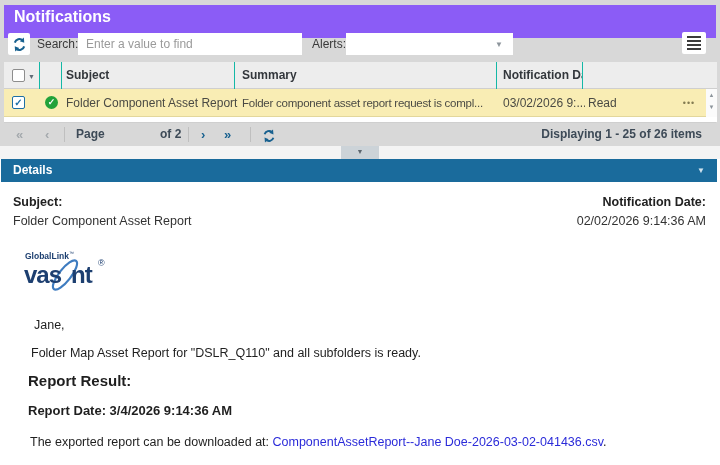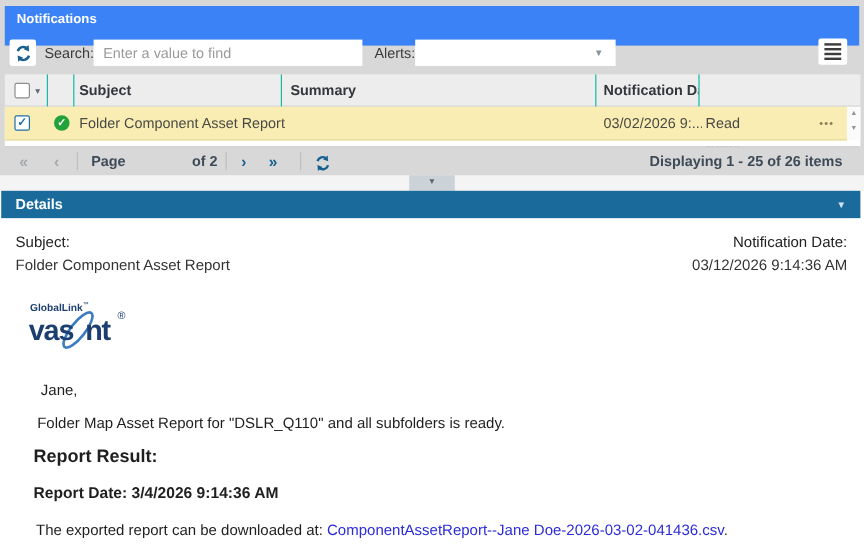--- a/index.html
+++ b/index.html
@@ -2,22 +2,22 @@
 <html><head>
 <meta charset="utf-8">
 <style>
   html,body{margin:0;padding:0;}
   body{font-family:"Liberation Sans", sans-serif; background:#fff;}
   .screen{position:relative;width:720px;height:465px;overflow:hidden;background:#fff;}
   .abs{position:absolute;}
 
   
   .top-frame{left:0;top:0;width:720px;height:158px;background:#d8d8d8;}
-  .panel-header{left:4px;top:5px;width:712px;height:33px;background:#3b82f6;color:#fff;
-    font-size:11px;font-weight:bold;line-height:23px;padding-left:10px;box-sizing:border-box;}
+  .panel-header{left:4px;top:5px;width:712px;height:33px;background:#8b5cf6;color:#fff;
+    font-size:16px;font-weight:bold;line-height:23px;padding-left:10px;box-sizing:border-box;}
 
   
   .tool-btn{background:#fff;border-radius:2px;display:flex;align-items:center;justify-content:center;cursor:pointer;}
   .refresh-btn{left:8px;top:33px;width:22px;height:22px;}
   .lbl{font-size:12px;color:#3a3a3a;line-height:22px;}
   .search-lbl{left:37px;top:33px;}
   .search-input{left:78px;top:33px;width:224px;height:22px;border:none;background:#fff;
     font-family:"Liberation Sans",sans-serif;font-size:12px;color:#333;padding:0 8px;box-sizing:border-box;outline:none;}
   .search-input::placeholder{color:#9a9a9a;}
   .alerts-lbl{left:312px;top:33px;}
@@ -70,21 +70,21 @@
   
   .splitter{left:0;top:146px;width:720px;height:13px;background:#f4f4f4;}
   .split-handle{position:absolute;left:341px;top:0;width:38px;height:13px;background:#ccd3d8;text-align:center;
     font-size:7px;line-height:12px;color:#5c666e;cursor:pointer;}
 
   
   .details-header{left:1px;top:159px;width:716px;height:23px;background:#1a6b9c;color:#fff;
     font-size:12px;font-weight:bold;line-height:23px;padding-left:12px;box-sizing:border-box;cursor:pointer;}
   .details-collapse{position:absolute;right:12px;top:0;font-size:8px;color:#cfe2ee;line-height:23px;cursor:pointer;}
   .details-body{left:0;top:182px;width:720px;height:283px;background:#fff;}
-  .fld-lbl{position:absolute;font-size:12.5px;font-weight:normal;color:#222;}
+  .fld-lbl{position:absolute;font-size:12.5px;font-weight:bold;color:#222;}
   .fld-val{position:absolute;font-size:12.5px;color:#333;}
   .right-align{right:14px;text-align:right;}
 
   .msg{position:absolute;font-size:12.5px;color:#1f1f1f;white-space:nowrap;}
   .msg-link{color:#2b2bd9;text-decoration:none;cursor:pointer;margin-top:40px;}
   .report-heading{font-size:15px;font-weight:bold;}
   .report-date{font-size:13px;font-weight:bold;}
 </style>
 </head>
 <body>
@@ -132,20 +132,21 @@
     <div class="hcell hc-date">Notification Date</div>
     <div class="hcell hc-state">State</div>
     <div class="hcell hc-actions"></div>
   </div>
 
   <div class="abs grid-body">
     <div class="row">
       <span class="cb row-cb">✓</span>
       <span class="status-badge">✓</span>
       <span class="cell c-subject">Folder Component Asset Report</span>
+      <span class="cell c-summary">Folder component asset report request is compl...</span>
       <span class="cell c-date">03/02/2026 9:...</span>
       <span class="cell c-state">Read</span>
       <span class="cell c-actions">•••</span>
     </div>
     <div class="row-scrollbar">
       <span class="scroll-arrow" style="top:3px;">▲</span>
       <span class="scroll-arrow" style="top:15px;">▼</span>
     </div>
   </div>
 
@@ -179,21 +180,21 @@
 
   <div class="abs details-header">
     <span>Details</span>
     <span class="details-collapse">▼</span>
   </div>
 
   <div class="abs details-body">
     <span class="fld-lbl" style="left:13px;top:13px;">Subject:</span>
     <span class="fld-val" style="left:13px;top:32px;">Folder Component Asset Report</span>
     <span class="fld-lbl right-align" style="top:13px;">Notification Date:</span>
-    <span class="fld-val right-align" style="top:32px;">03/12/2026 9:14:36 AM</span>
+    <span class="fld-val right-align" style="top:32px;">02/02/2026 9:14:36 AM</span>
 
     <svg class="abs" style="left:22px;top:62px;" width="100" height="56" viewBox="0 0 100 56">
       <ellipse cx="43" cy="31" rx="6" ry="18" fill="none" stroke="#3e7cc0" stroke-width="2.2" transform="rotate(38 43 31)"></ellipse>
       <text x="3" y="15" font-size="8.5" font-weight="bold" fill="#1d3f70" font-family="Liberation Sans, sans-serif">GlobalLink</text>
       <text x="47" y="11" font-size="5" fill="#1d3f70" font-family="Liberation Sans, sans-serif">™</text>
       <text x="2" y="39" font-size="24" font-weight="bold" fill="#1d3f70" letter-spacing="-1" font-family="Liberation Sans, sans-serif">vas</text>
       <text x="49" y="39" font-size="24" font-weight="bold" fill="#1d3f70" letter-spacing="-1" font-family="Liberation Sans, sans-serif">nt</text>
       <text x="76" y="22" font-size="9" fill="#1d3f70" font-family="Liberation Sans, sans-serif">®</text>
     </svg>
 

